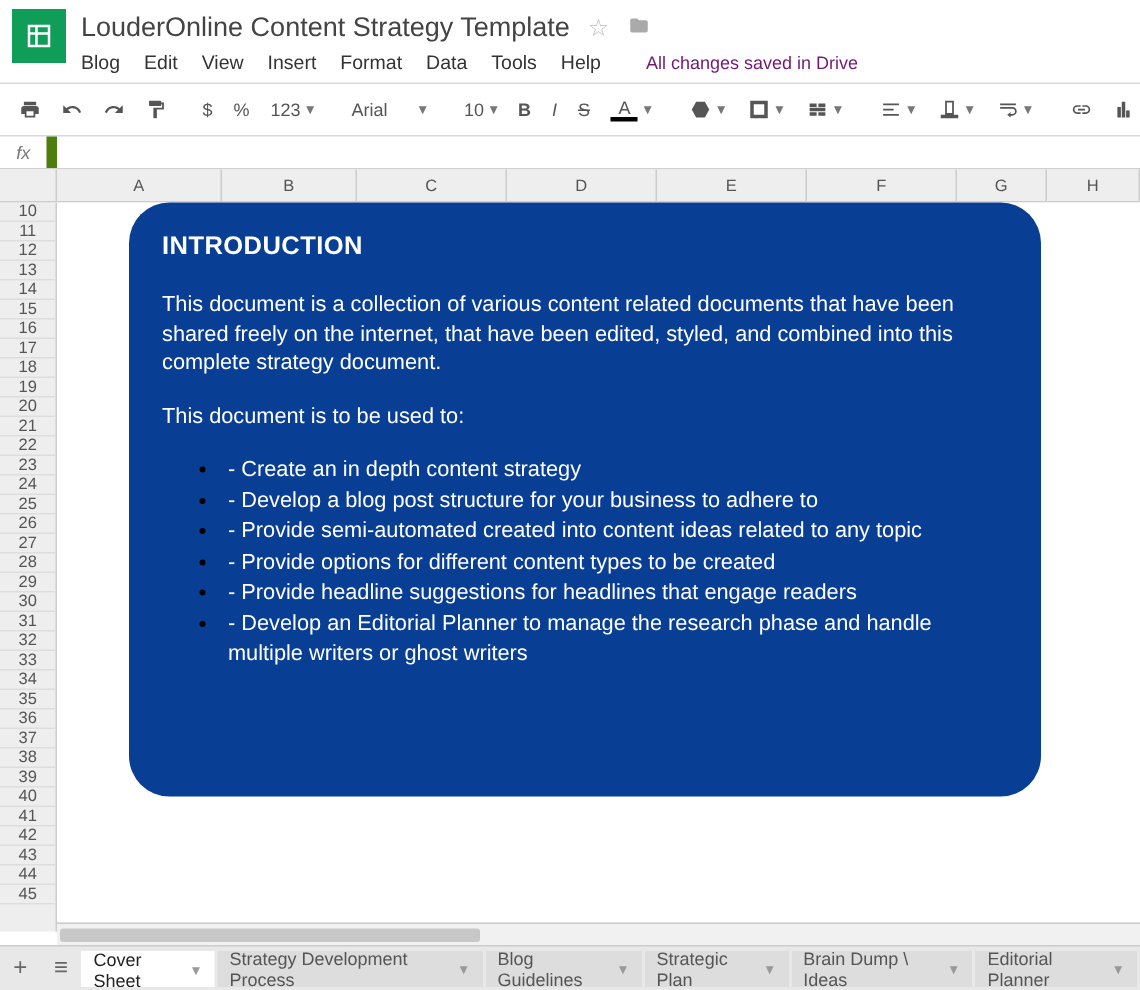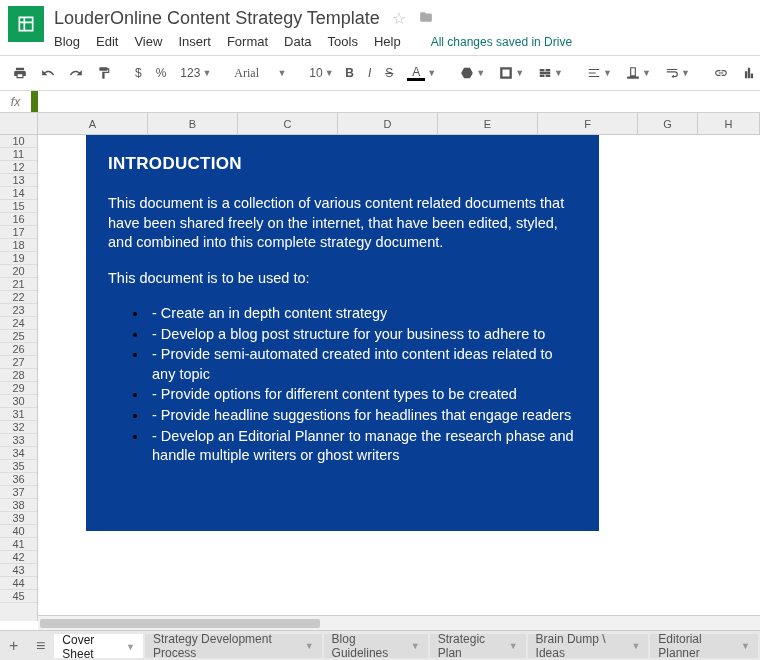--- a/index.html
+++ b/index.html
@@ -6,38 +6,38 @@
 body { font-family: Arial, sans-serif; font-size: 13px; color: #333; background: #fff; width: 760px; height: 660px; overflow: hidden; position: relative; }
 .header { display: flex; align-items: flex-start; padding: 6px 8px 0 8px; }
 .logo { width: 36px; height: 36px; background: #0f9d58; display: flex; align-items: center; justify-content: center; color: #fff; font-size: 18px; margin-right: 10px; flex-shrink:0;}
 .logo svg { width: 20px; height: 20px; fill: #fff; }
 .titlearea { flex: 1; }
 .doctitle { font-size: 18px; color: #444; display: flex; align-items: center; gap: 12px; padding-top:2px;}
 .star { color: #bbb; font-size: 16px; cursor: pointer; }
 .folder { color: #aaa; font-size: 14px; }
 .menubar { display: flex; gap: 16px; font-size: 13px; color: #333; padding: 5px 0 6px 0; align-items:center;}
 .menubar span { cursor: pointer; }
-.savestatus { color: #0f766e; font-size: 12px; margin-left: 14px; }
+.savestatus { color: #701a75; font-size: 12px; margin-left: 14px; }
 .toolbar { border-top: 1px solid #d9d9d9; border-bottom: 1px solid #d9d9d9; padding: 4px 8px; display: flex; align-items: center; gap: 4px; font-size: 12px; color: #555; height:36px;}
 .tbtn { padding: 3px 5px; cursor: pointer; display: inline-flex; align-items: center; color:#555;}
 .tbtn svg { width: 14px; height: 14px; fill: #555; }
 .sep { width: 1px; height: 20px; background: #ddd; margin: 0 3px; }
 .drop { font-size: 9px; color: #777; margin-left: 2px; }
-.fontname { min-width: 60px; padding:0 4px;font-family:Liberation Serif, serif;}
+.fontname { min-width: 60px; padding:0 4px;}
 .fontsize { min-width: 22px; text-align:center;}
 .fxbar { border-bottom: 1px solid #d0d0d0; display: flex; align-items: center; height: 22px; font-size: 12px; color: #777; }
 .fx { width: 38px; text-align: center; font-style: italic; border-right: 7px solid #4d7c0f; height:100%; display:flex;align-items:center;justify-content:center;}
 .colhead { display: flex; background: #eee; border-bottom: 1px solid #ccc; height: 22px; font-size: 11px; color: #555; }
 .rowheadcorner { width: 38px; border-right: 1px solid #ccc; background:#eee;}
 .colcell { border-right: 1px solid #ccc; text-align: center; line-height: 22px; }
 .gridarea { display: flex; height: 486px; position: relative; }
 .rowheads { width: 38px; background: #eee; border-right: 1px solid #ccc; font-size: 11px; color: #555; }
 .rowcell { height: 13px; border-bottom: 1px solid #ddd; text-align: center; line-height: 13px; }
 .cells { flex: 1; position: relative; background: #fff; }
-.intro { position: absolute; left: 48px; top: 0px; width: 513px; height: 396px; background: #083e94; color: #fff; padding: 18px 22px; font-size: 14.5px; line-height: 1.35; }
+.intro { position: absolute; left: 48px; top: 0px; width: 608px; height: 396px; background: #083e94; color: #fff; padding: 18px 22px; font-size: 14.5px; line-height: 1.35; border-radius: 27px; }
 .intro h2 { font-size: 17px; font-weight: bold; margin-bottom: 18px; letter-spacing:0.3px;}
 .intro p { margin-bottom: 16px; }
 .intro ul { list-style: disc; padding-left: 40px; margin-bottom: 4px; }
 .intro li { margin-bottom: 1px; padding-left:4px;}
 .intro li::marker { color: #000; }
 .hscroll { position:absolute; bottom:30px; left:38px; right:0; height:15px; background:#f1f1f1; border-top:1px solid #ccc; display:flex; align-items:center;}
 .hscroll .thumb { position:absolute; left:2px; width:280px; height:9px; background:#c8c8c8; border-radius:2px; top:3px;}
 .tabbar { position: absolute; bottom: 0; left: 0; right: 0; height: 30px; background: #e8e8e8; border-top: 1px solid #ccc; display: flex; align-items: center; font-size: 12px; }
 .tabctl { width: 30px; text-align: center; color: #666; cursor: pointer; font-size: 16px; }
 .tab { padding: 0 8px; height: 24px; display: flex; align-items: center; background: #ddd; margin-right: 2px; cursor: pointer; color: #555; gap: 4px; border-radius:0;}

